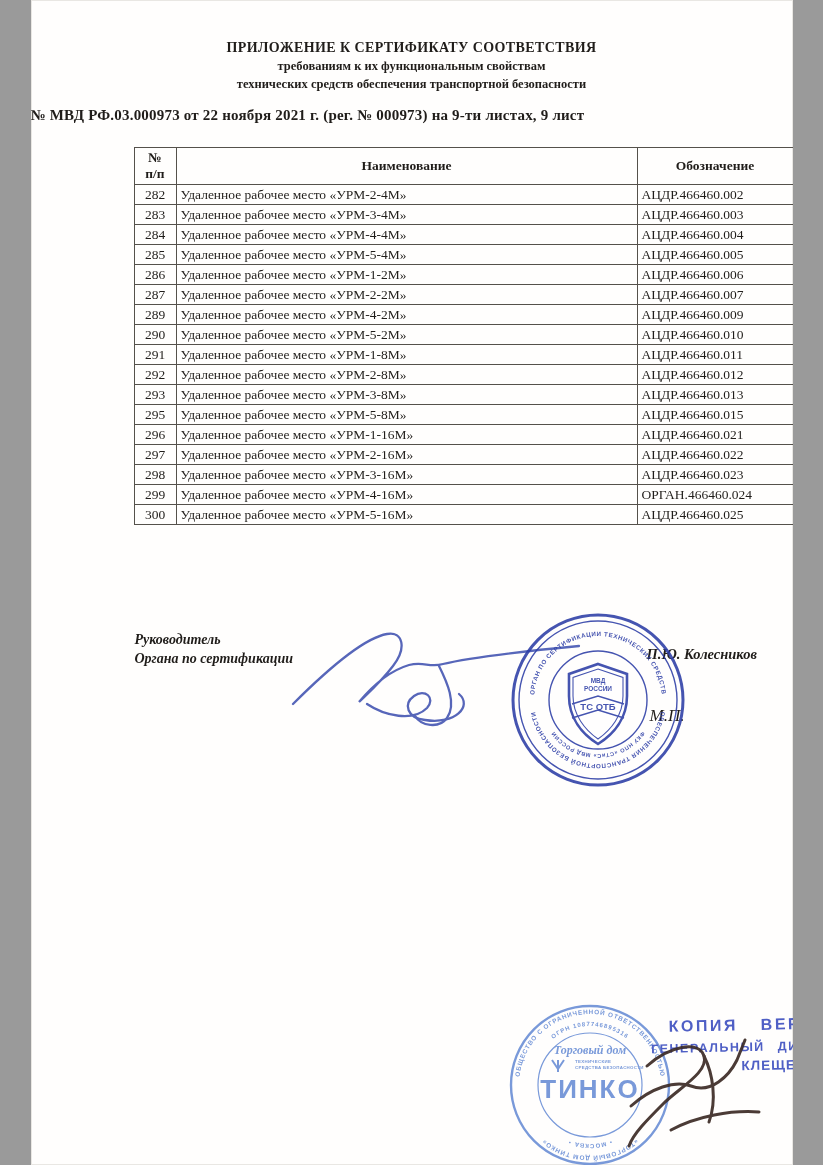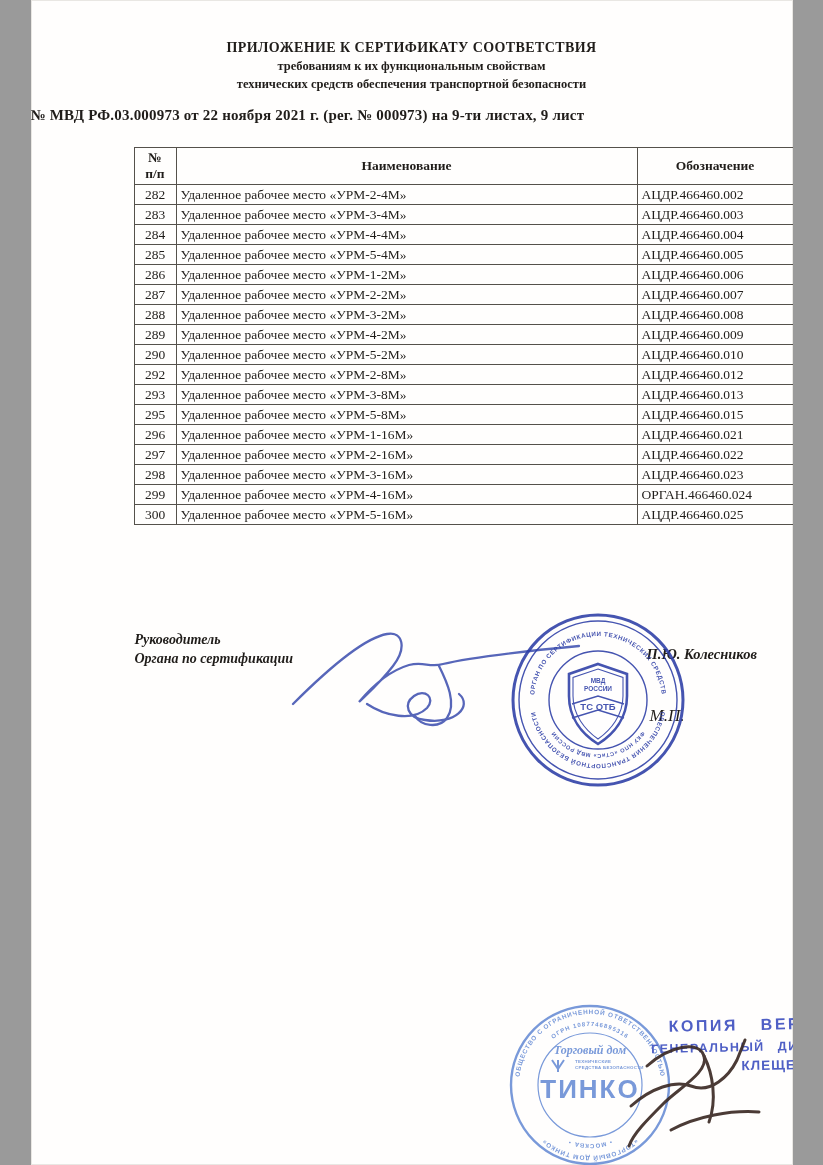--- a/index.html
+++ b/index.html
@@ -116,33 +116,33 @@
           <td class="cell-num">286</td>
           <td class="cell-name">Удаленное рабочее место «УРМ-1-2М»</td>
           <td class="cell-code">АЦДР.466460.006</td>
         </tr>
         <tr>
           <td class="cell-num">287</td>
           <td class="cell-name">Удаленное рабочее место «УРМ-2-2М»</td>
           <td class="cell-code">АЦДР.466460.007</td>
         </tr>
         <tr>
-          <td class="cell-num">288</td>
-          <td class="cell-name">Удаленное рабочее место «УРМ-3-2М»</td>
-          <td class="cell-code">АЦДР.466460.008</td>
-        </tr>
-        <tr>
           <td class="cell-num">289</td>
           <td class="cell-name">Удаленное рабочее место «УРМ-4-2М»</td>
           <td class="cell-code">АЦДР.466460.009</td>
         </tr>
         <tr>
           <td class="cell-num">290</td>
           <td class="cell-name">Удаленное рабочее место «УРМ-5-2М»</td>
           <td class="cell-code">АЦДР.466460.010</td>
+        </tr>
+        <tr>
+          <td class="cell-num">291</td>
+          <td class="cell-name">Удаленное рабочее место «УРМ-1-8М»</td>
+          <td class="cell-code">АЦДР.466460.011</td>
         </tr>
         <tr>
           <td class="cell-num">292</td>
           <td class="cell-name">Удаленное рабочее место «УРМ-2-8М»</td>
           <td class="cell-code">АЦДР.466460.012</td>
         </tr>
         <tr>
           <td class="cell-num">293</td>
           <td class="cell-name">Удаленное рабочее место «УРМ-3-8М»</td>
           <td class="cell-code">АЦДР.466460.013</td>

